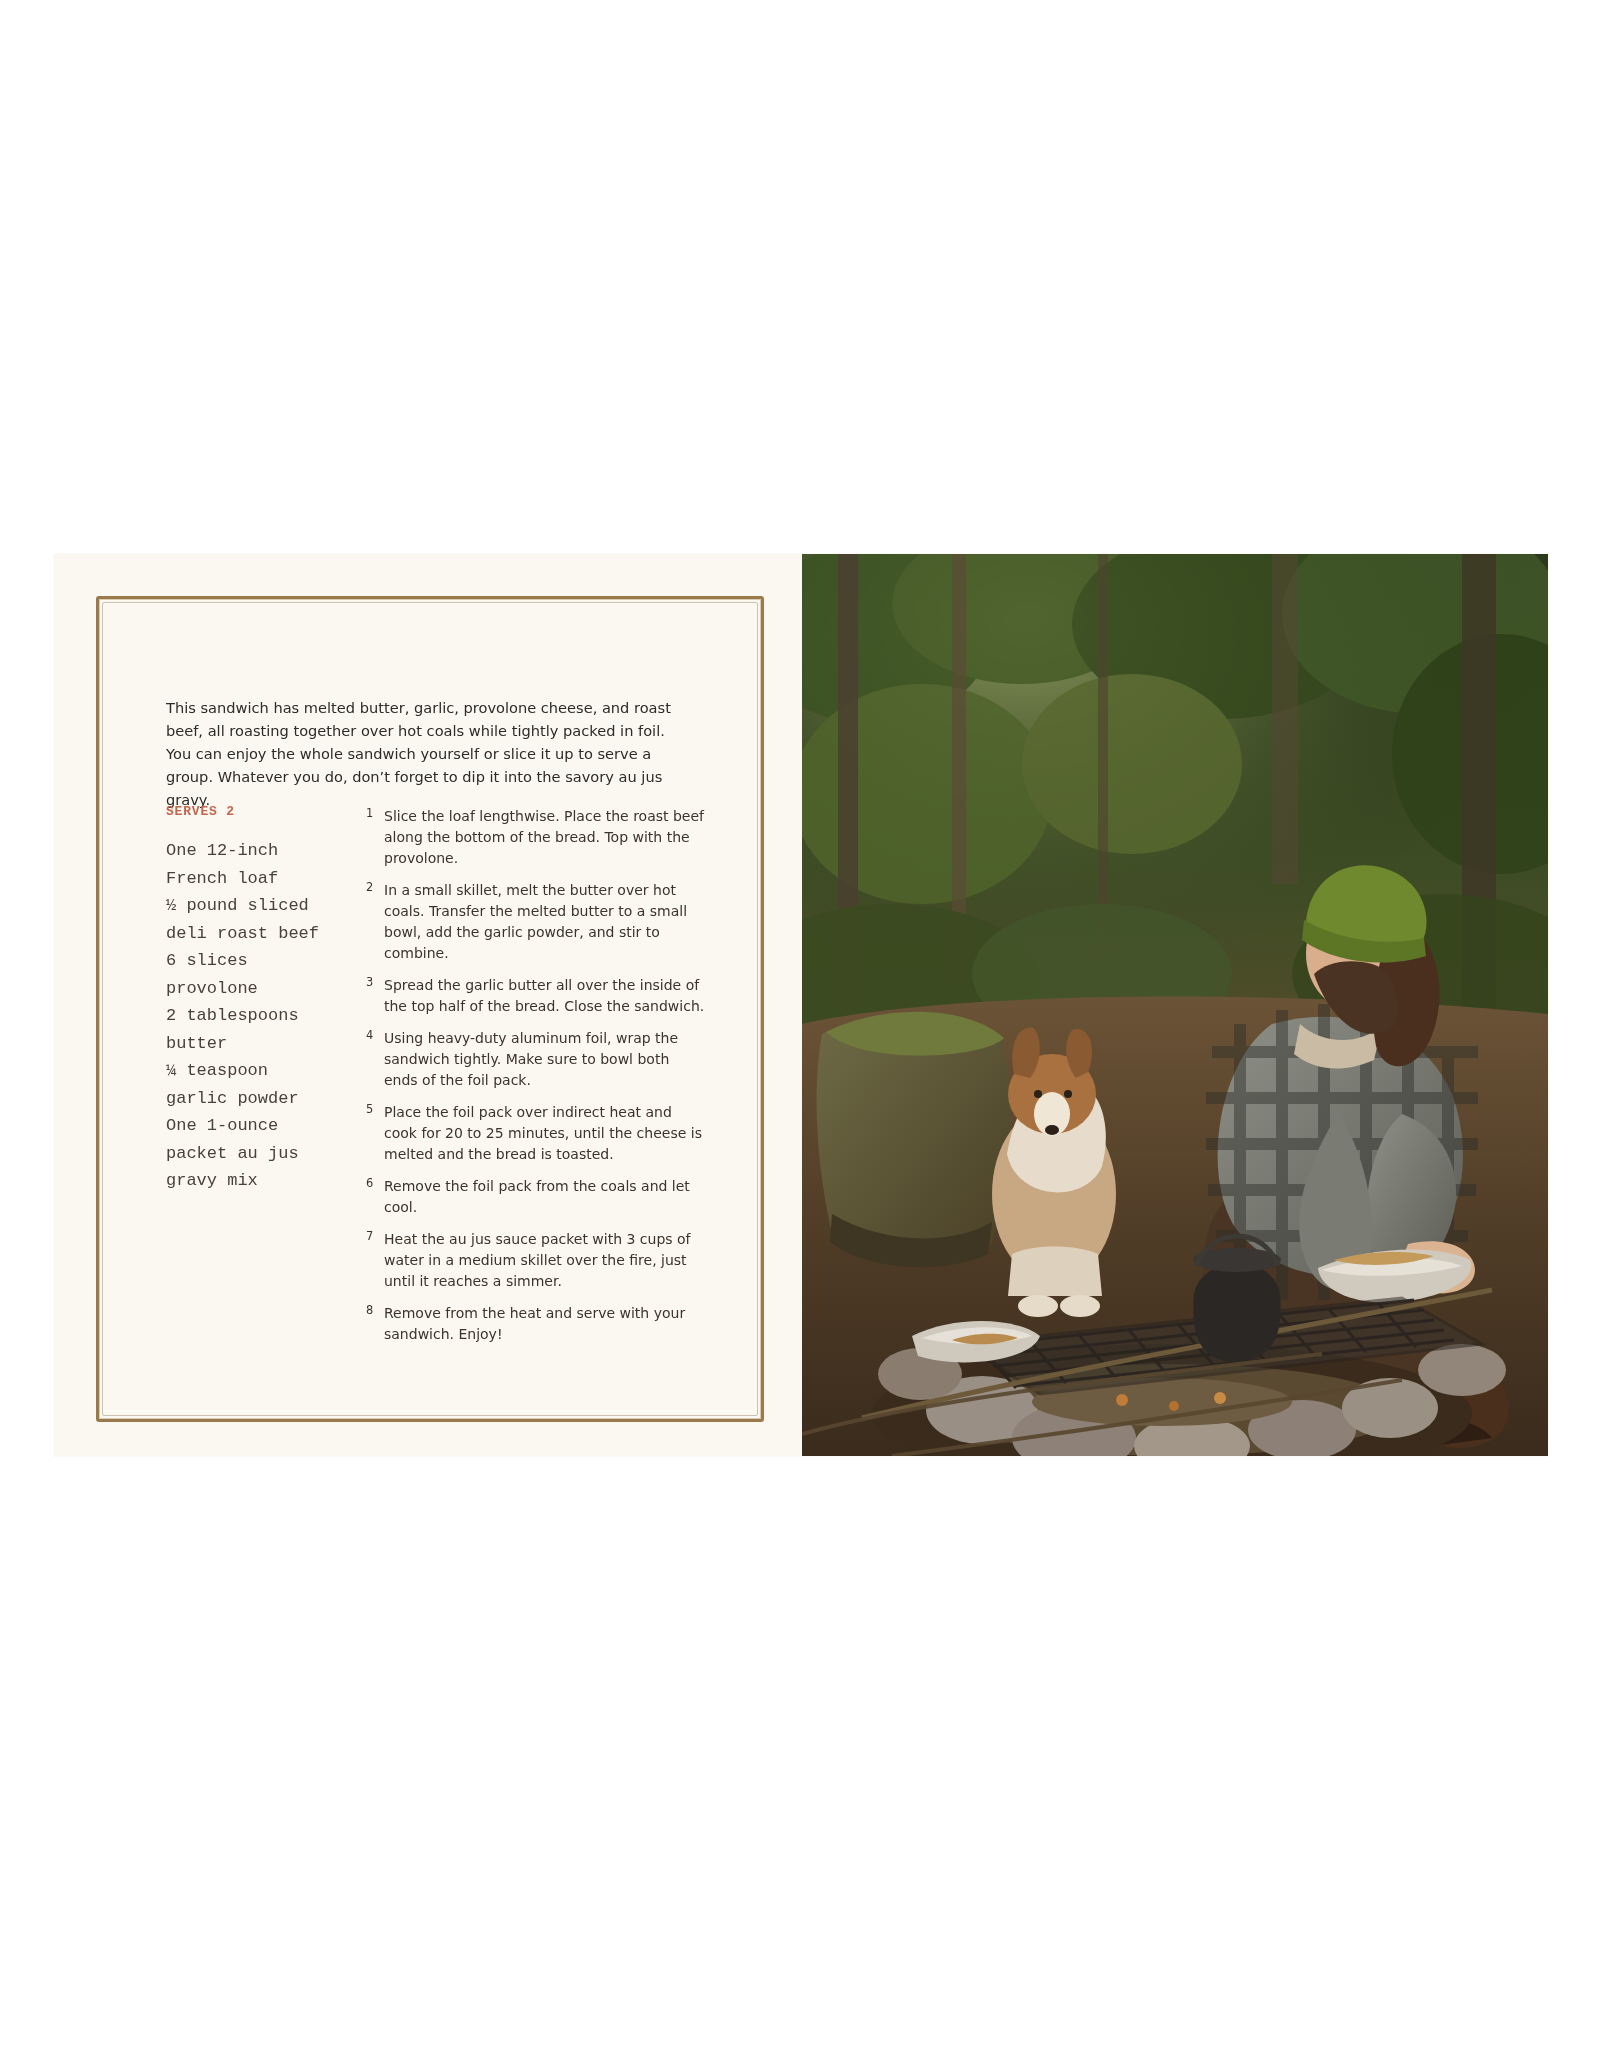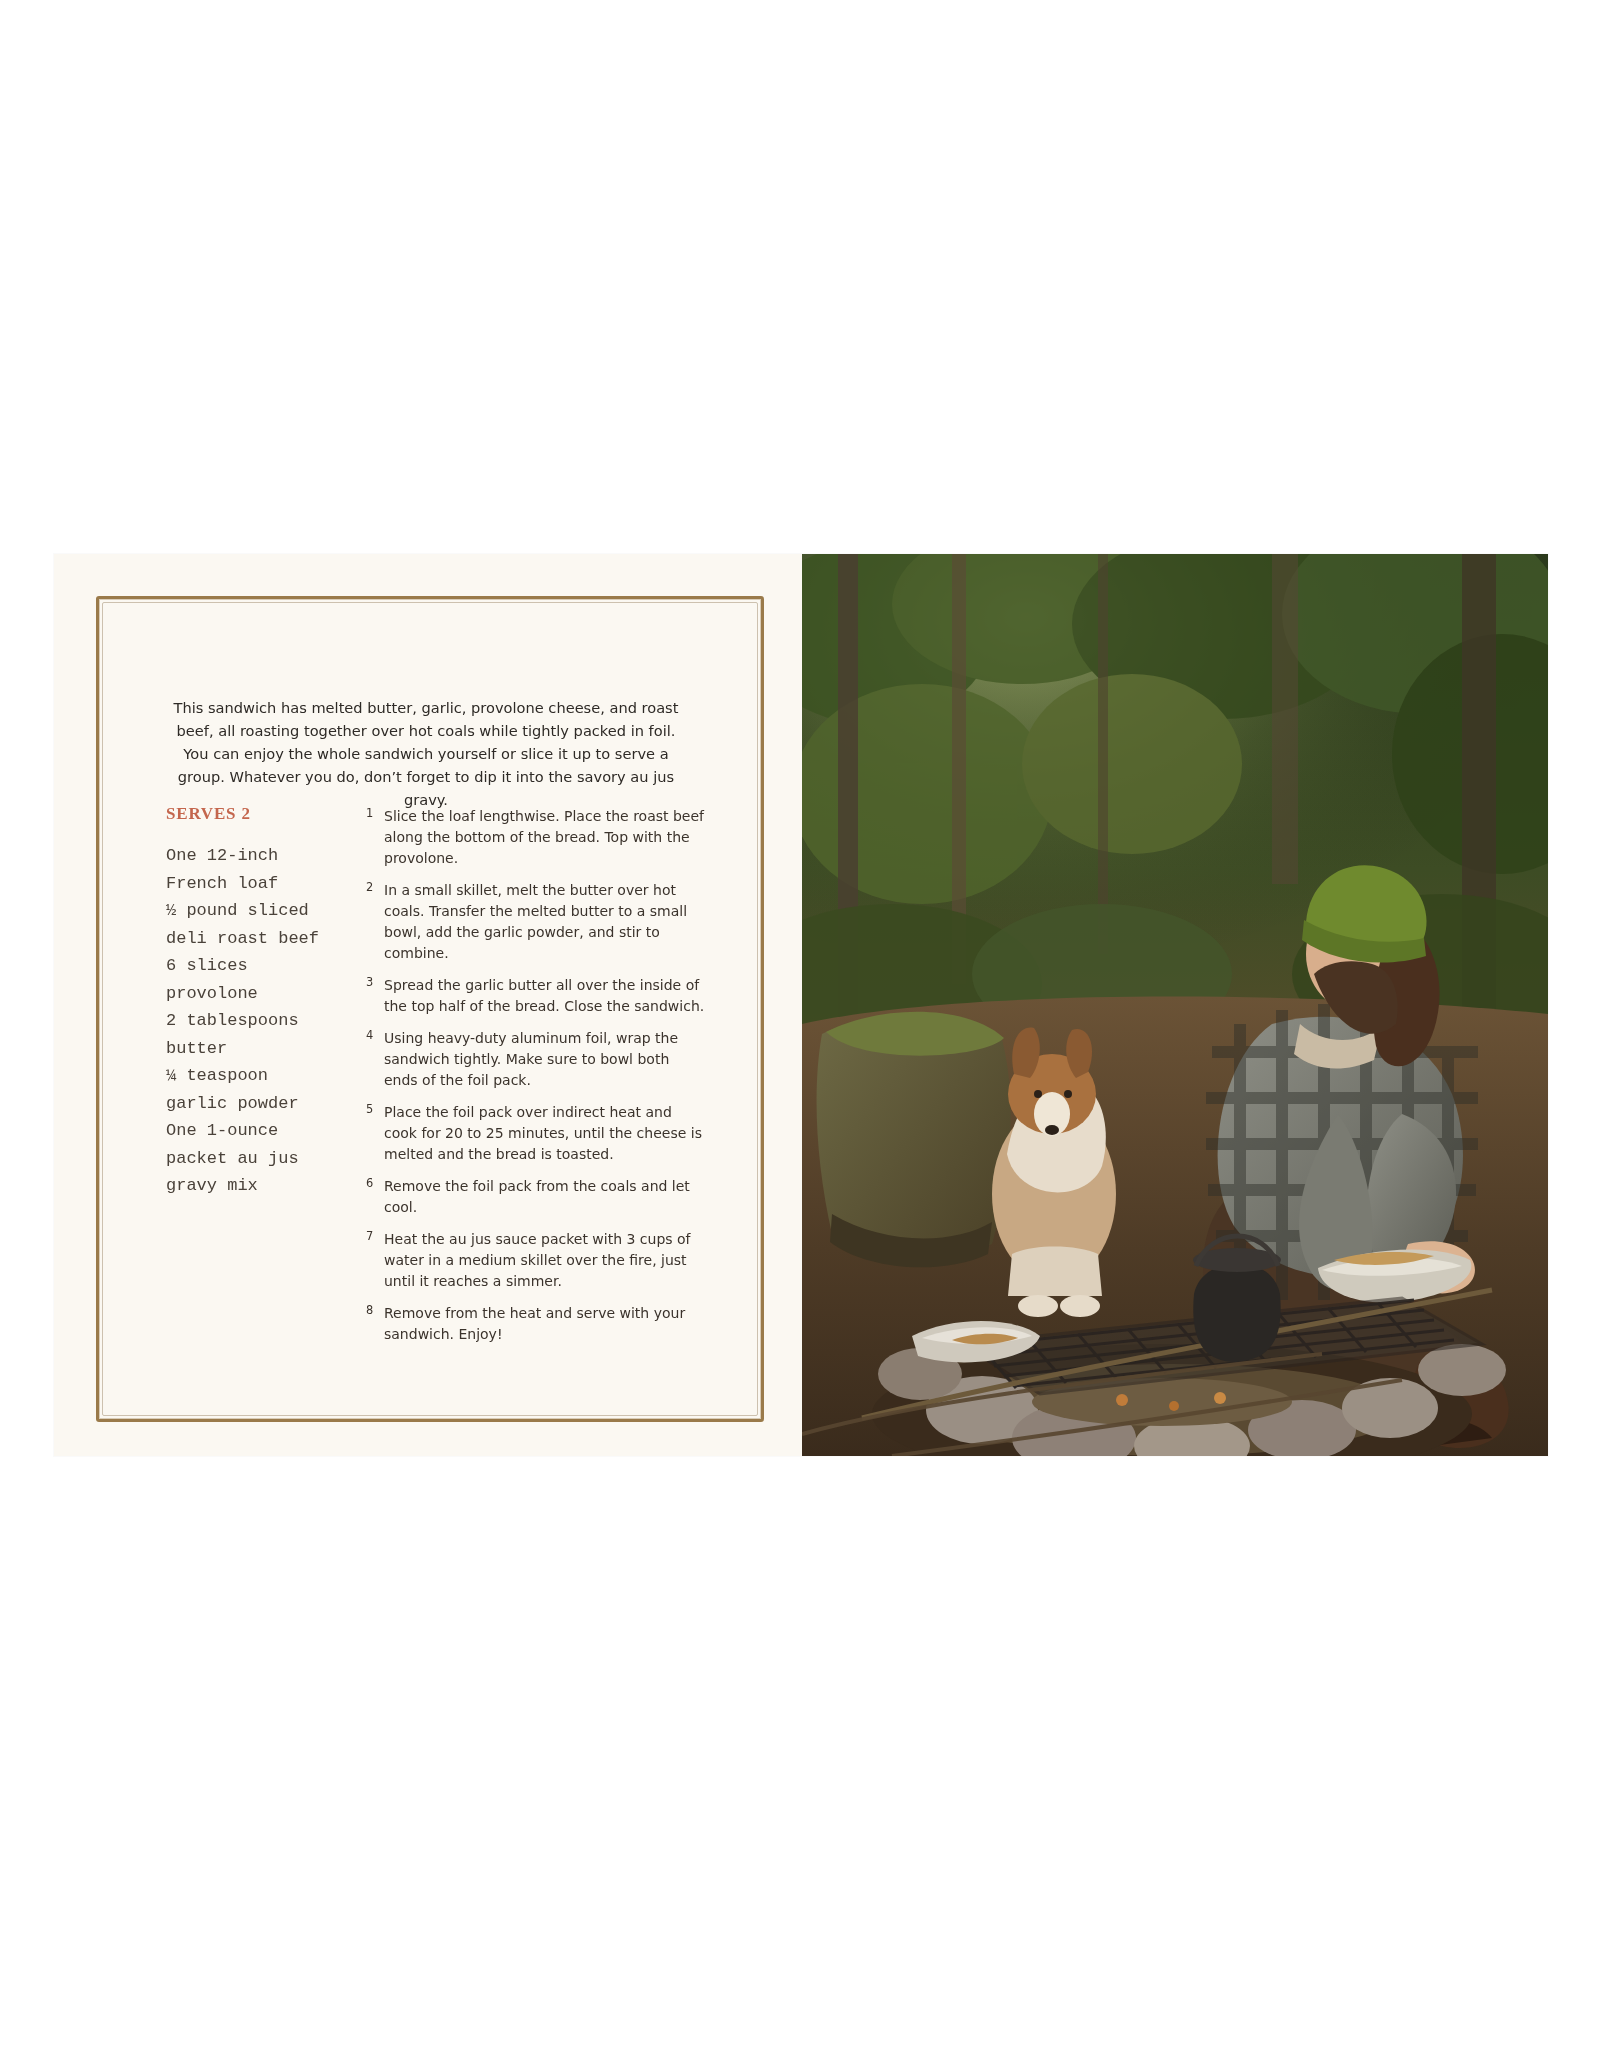--- a/index.html
+++ b/index.html
@@ -67,37 +67,36 @@
   }
   .intro {
     position: absolute;
     left: 112px;
     top: 142px;
     width: 520px;
     color: #2e2a26;
     font-size: 14.6px;
     line-height: 1.58;
     font-family: "DejaVu Sans", sans-serif;
-    text-align: center;
   }
   .columns {
     position: absolute;
     left: 112px;
     top: 250px;
     width: 560px;
     display: flex;
     gap: 30px;
   }
   .col-left { width: 170px; }
   .serves {
     color: #c4664d;
-    font-size: 17px;
+    font-size: 13px;
     font-weight: bold;
     letter-spacing: 0.8px;
-    font-family: Liberation Serif, serif;
+    font-family: Liberation Mono, monospace;
     margin-bottom: 18px;
   }
   .ingredient {
     color: #4a423a;
     font-size: 17px;
     line-height: 1.62;
     font-family: Liberation Mono, monospace;
   }
   .col-right { width: 340px; padding-top: 2px; }
   .step {

